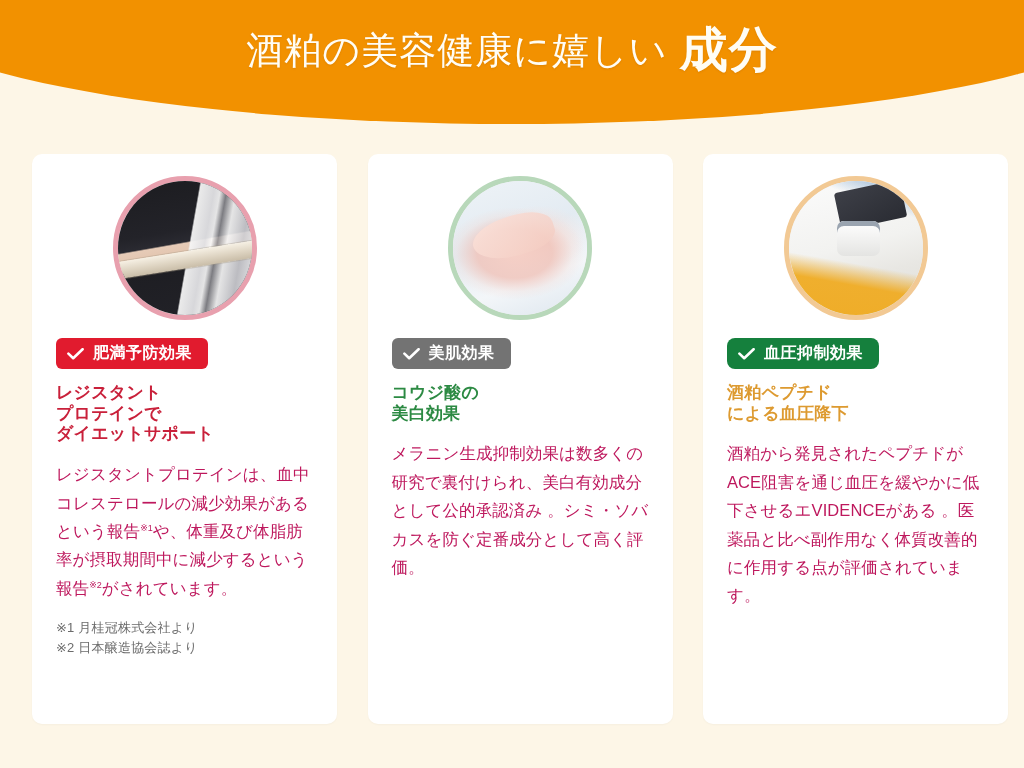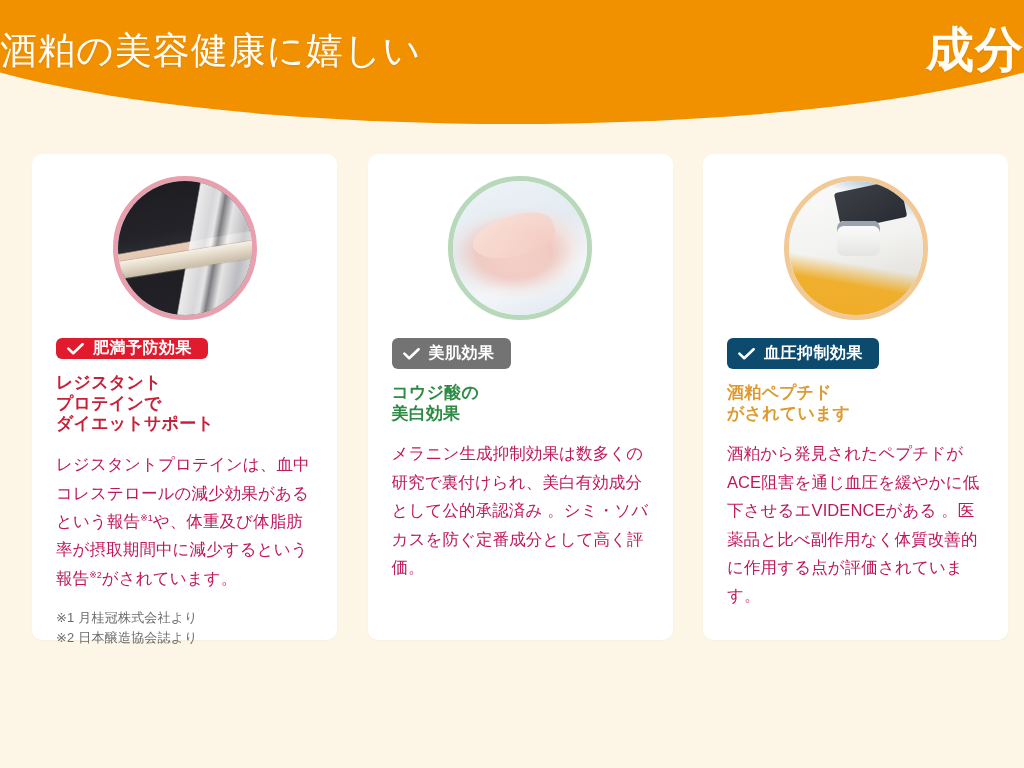--- a/index.html
+++ b/index.html
@@ -19,21 +19,21 @@
   }
   .header-banner .curve {
     position:absolute;
     left:-12%; top:-150px;
     width:124%; height:274px;
     background:#F29100;
     border-radius:0 0 50% 50% / 0 0 46% 46%;
   }
   .header-title {
     position:absolute; top:0; left:0; width:1024px; height:100px;
-    display:flex; align-items:center; justify-content:space-between;
+    display:flex; align-items:center; justify-content:center;
     gap:12px;
     color:#FFFDF5;
     z-index:3;
     white-space:nowrap;
   }
   .header-title .t-main {
     font-size:37px;
     font-weight:400;
     letter-spacing:1px;
     line-height:1;
@@ -49,21 +49,21 @@
 
   
   .cards {
     position:absolute;
     top:154px; left:32px;
     width:976px; height:570px;
     display:flex;
     justify-content:space-between;
   }
   .card {
-    width:305px; height:486px;
+    width:305px; height:570px;
     background:#FFFFFF;
     border-radius:10px;
     padding:22px 24px 20px 24px;
     display:flex; flex-direction:column; align-items:flex-start;
     box-shadow:0 1px 2px rgba(0,0,0,.03);
   }
 
   
   .photo-wrap {
     width:100%;
@@ -185,21 +185,21 @@
     color:#6B6B6B;
     letter-spacing:.2px;
   }
   .notes div { white-space:nowrap; }
 
   
   .card-1 .badge { background:#E11B2E; }
   .card-1 .card-heading { color:#C9203A; }
   .card-2 .badge { background:#737373; }
   .card-2 .card-heading { color:#2C8A43; }
-  .card-3 .badge { background:#0c4a6e; }
+  .card-3 .badge { background:#15803d;border-radius:8px; }
   .card-3 .card-heading { color:#DD9A30; }
 </style>
 </head>
 <body>
 
 <div class="slide">
 
   <div class="header-banner">
     <div class="curve"></div>
   </div>
@@ -255,18 +255,18 @@
           <div class="ph-inner ph3"></div>
         </div>
       </div>
       <div class="badge">
         <svg class="check" viewBox="0 0 17 12">
           <path d="M1.4 5.6 L6.2 10.2 L15.6 1.2" fill="none" stroke="#FFFFFF" stroke-width="2.6" stroke-linecap="round" stroke-linejoin="round"></path>
         </svg>
         <span>血圧抑制効果</span>
       </div>
       <div class="card-heading">酒粕ペプチド
-がされています</div>
+による血圧降下</div>
       <div class="card-body">酒粕から発見されたペプチドがACE阻害を通じ血圧を緩やかに低下させるエVIDENCEがある 。医薬品と比べ副作用なく体質改善的に作用する点が評価されています。</div>
     </div>
 
   </div>
 </div>
 
 </body></html>

